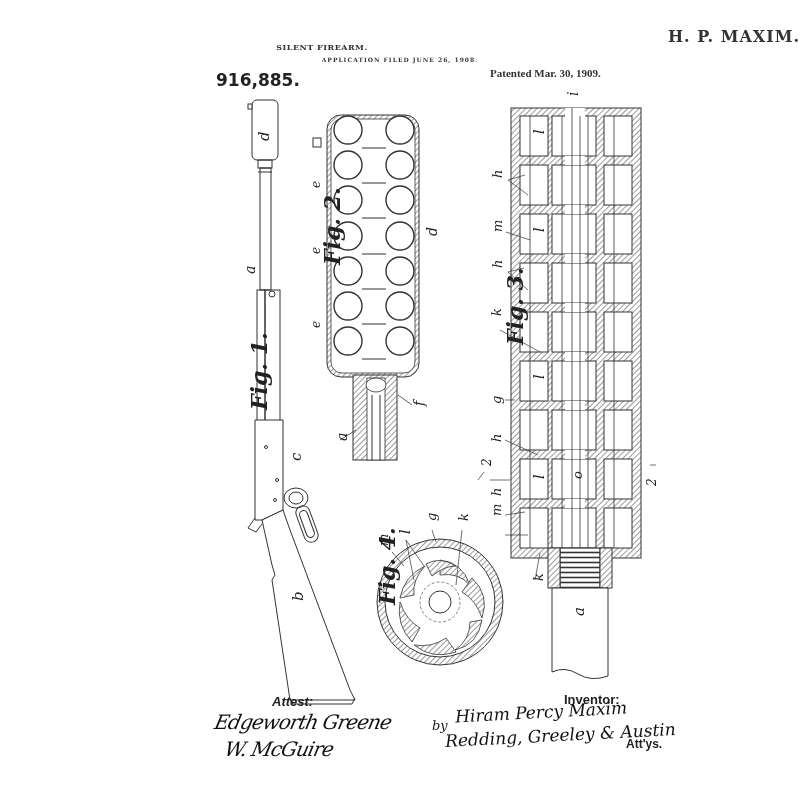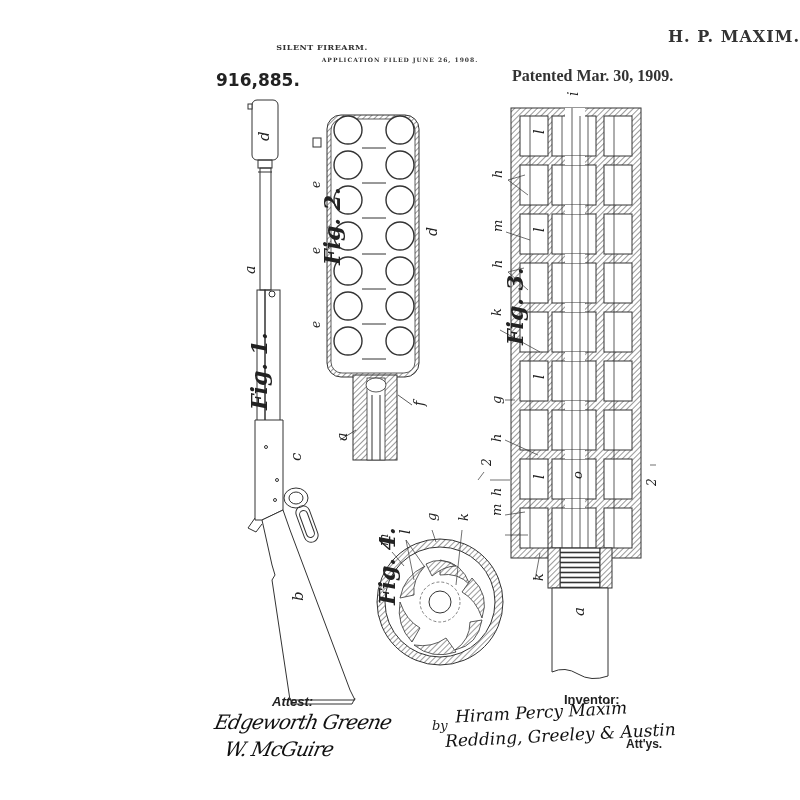--- a/index.html
+++ b/index.html
@@ -2,21 +2,21 @@
 <html><head>
 <meta charset="utf-8">
 <style>
   html, body { margin: 0; padding: 0; background: #ffffff; }
   body { width: 800px; height: 800px; position: relative; overflow: hidden; font-family: "DejaVu Serif", serif; color: #222; }
   .abs { position: absolute; }
   .hdr-name { left: 0; width: 800px; top: 27px; text-align: right; font-size: 16px; font-weight: bold; letter-spacing: 1px; color: #333; font-family: "DejaVu Serif", serif; }
   .hdr-title { left: 0; width: 644px; top: 42px; text-align: center; font-size: 8px; font-weight: bold; letter-spacing: 0.5px; color: #333; }
   .hdr-filed { left: 0; width: 800px; top: 56px; text-align: center; font-size: 6px; font-weight: bold; letter-spacing: 1px; color: #333; }
   .patent-no { left: 216px; top: 70px; font-size: 17px; font-weight: bold; font-family: "DejaVu Sans", sans-serif; color: #222; }
-  .patented { left: 512px; top: 67px; font-size: 16px; font-family: "Liberation Serif", serif; font-weight: bold; color: #333; }
+  .patented { left: 490px; top: 67px; font-size: 11px; font-family: "Liberation Serif", serif; font-weight: bold; color: #333; }
   .attest { left: 230px; top: 694px; font-size: 13px; font-weight: bold; font-style: italic; font-family: "Liberation Sans", sans-serif; margin-left: 42px; }
   .inventor-lbl { left: 564px; top: 692px; font-size: 13px; font-weight: bold; font-family: "Liberation Sans", sans-serif; }
   .sig { font-family: "DejaVu Serif", serif; font-style: italic; color: #111; }
   .sig1 { left: 215px; top: 710px; font-size: 20px; transform: skewX(-12deg); letter-spacing: -1px; }
   .sig2 { left: 225px; top: 737px; font-size: 20px; transform: skewX(-12deg); letter-spacing: -1px; }
   .by { left: 432px; top: 718px; font-size: 13px; font-style: italic; }
   .sig3 { left: 455px; top: 702px; font-size: 17px; transform: rotate(-3deg); }
   .sig4 { left: 445px; top: 725px; font-size: 17px; transform: rotate(-3deg); }
   .attys { left: 626px; top: 737px; font-size: 12px; font-weight: bold; font-family: "Liberation Sans", sans-serif; }
   svg text { font-family: "DejaVu Serif", serif; font-style: italic; fill: #222; }

